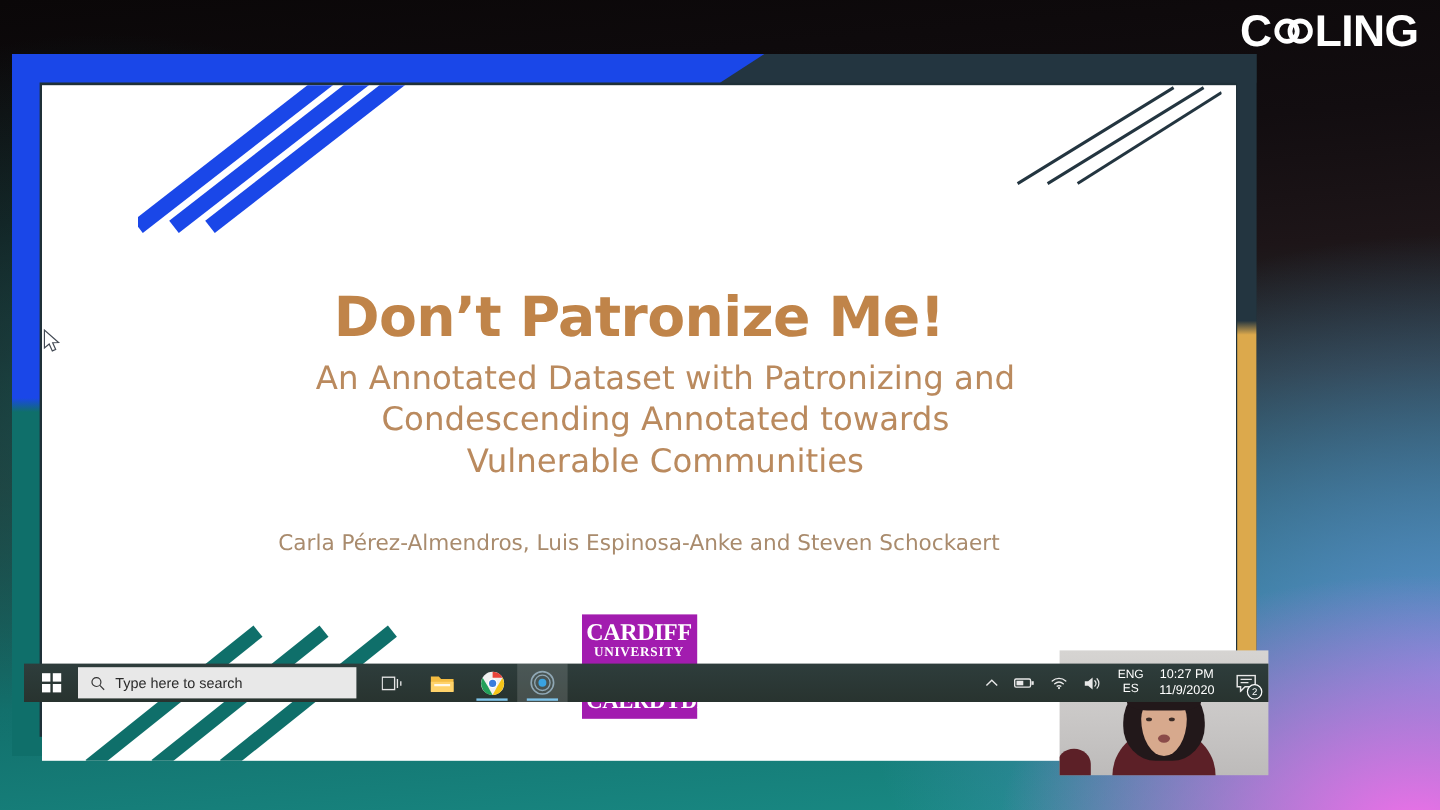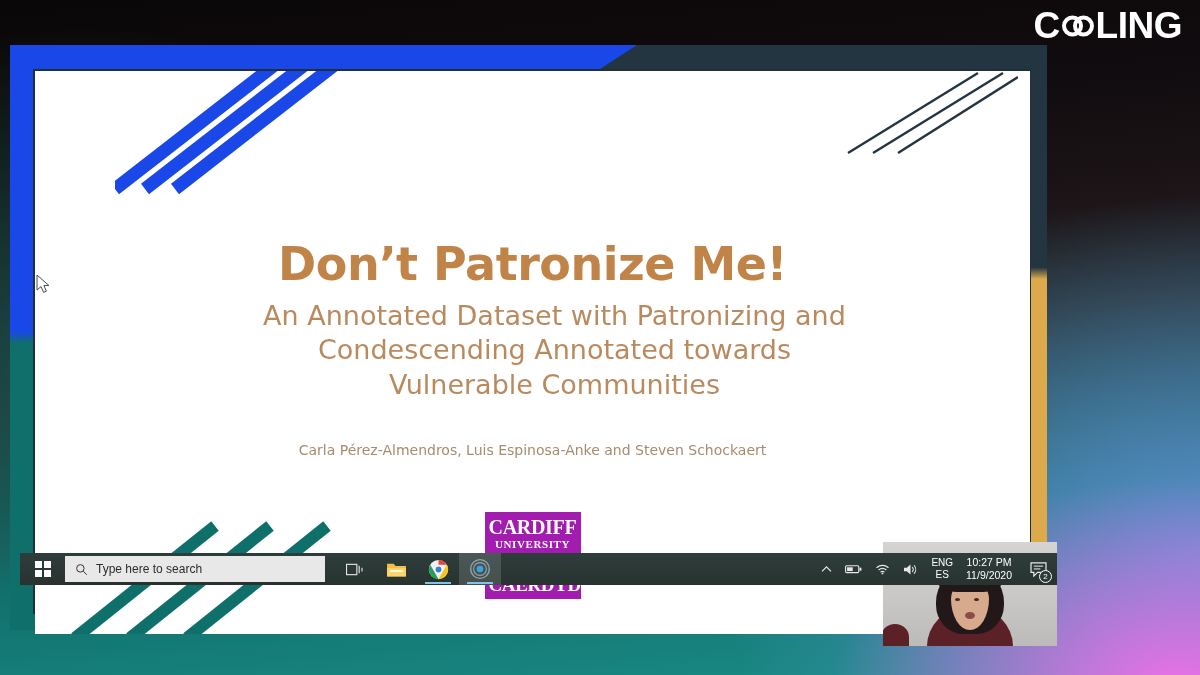--- a/index.html
+++ b/index.html
@@ -101,21 +101,21 @@
   .slide-title {
     font-size: 46px; font-weight: bold; color:#c08449;
     letter-spacing:-.5px; line-height:1.1;
   }
   .slide-subtitle {
     margin-top: 9px;
     font-size: 27px; color:#ba8a5e; line-height: 1.28; font-weight: normal; margin-left: 44px;
   }
   .slide-authors {
     margin-top: 40px;
-    font-size: 14px; color:#a98b6d;
+    font-size: 18px; color:#a98b6d;
   }
 
   
   .cardiff-logo {
     position:absolute; left:50%; transform:translateX(-50%);
     top: 441px; width: 96px; z-index: 11;
   }
   .cardiff-box {
     background:#a21caf; color:#fff; text-align:center;
     padding: 5px 4px 6px; font-family:"Liberation Serif", serif;
@@ -176,21 +176,21 @@
     z-index: 35;
     font-family:"Liberation Sans", sans-serif;
   }
   #taskbar { background: linear-gradient(180deg,#2e3d3c 0%,#28332f 100%); }
   .tb-start {
     width:45px; height:32px; display:flex; align-items:center; justify-content:center;
   }
   .win-logo { width:16px; height:16px; display:grid; grid-template-columns:1fr 1fr; grid-template-rows:1fr 1fr; gap:2px; }
   .win-logo i { background:#fff; display:block; }
   .tb-search {
-    width: 260px; height: 26px; background:#e8e8e8;
+    width: 232px; height: 26px; background:#e8e8e8;
     display:flex; align-items:center; gap:8px; padding:0 10px;
     color:#2b2b2b; font-size:12px;
   }
   .tb-icons { display:flex; align-items:center; height:32px; margin-left: 8px; }
   .tb-ico {
     width:42px; height:32px; display:flex; align-items:center; justify-content:center;
     position:relative;
   }
   .tb-ico.active { background: rgba(255,255,255,.14); }
   .tb-ico.running::after {

